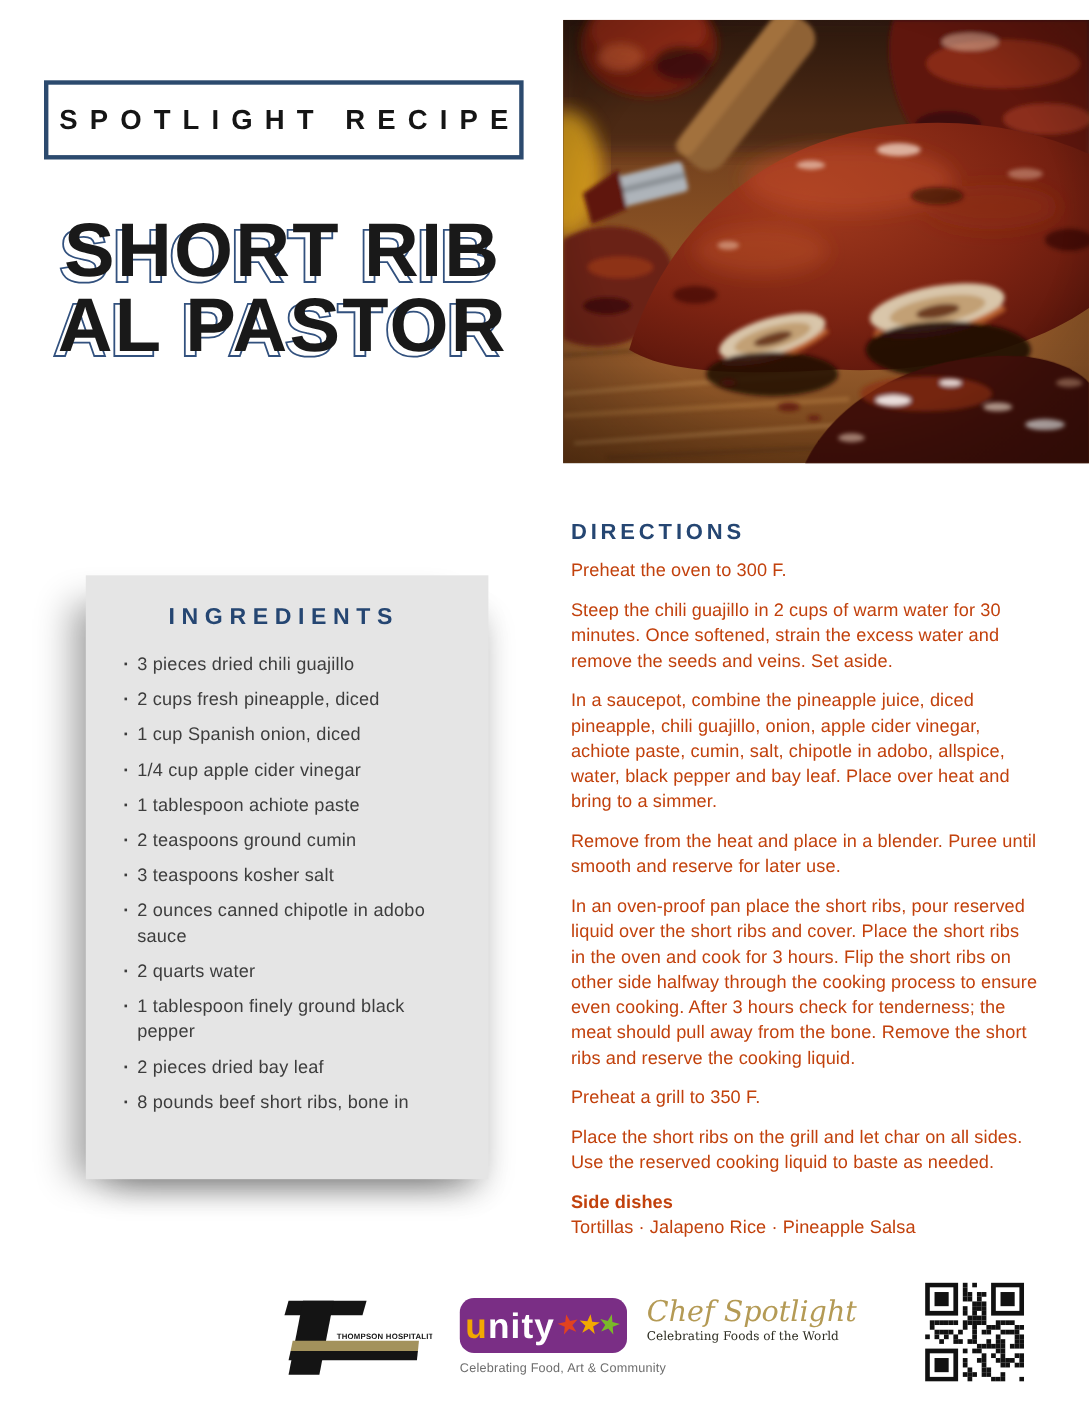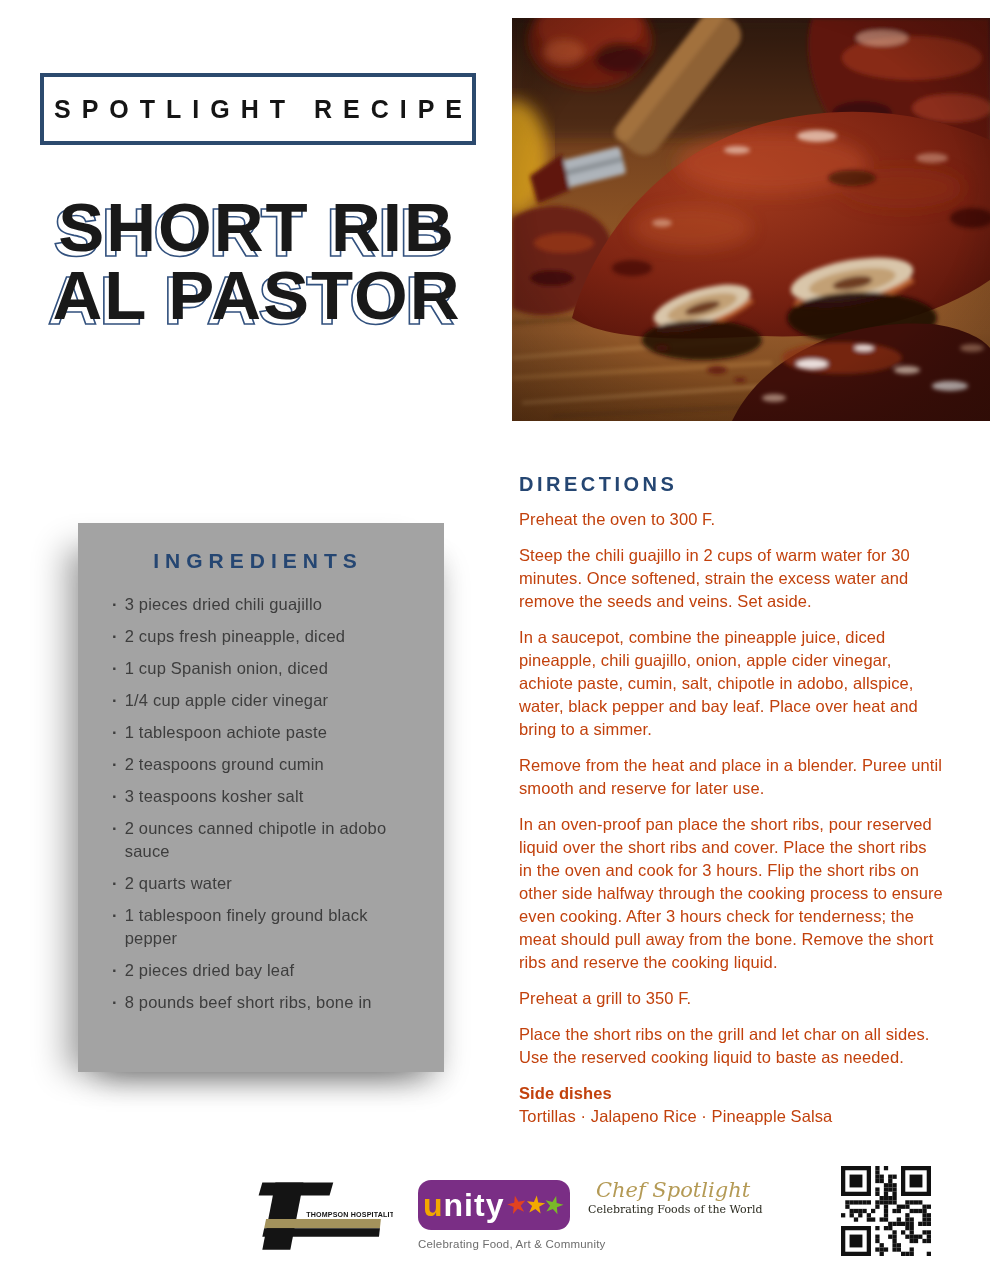--- a/index.html
+++ b/index.html
@@ -44,21 +44,21 @@
   
   .photo {
     position:absolute; left:512px; top:0; width:478px; height:403px;
     overflow:hidden; background:#5e3312;
   }
   .photo svg { display:block; width:478px; height:403px; }
 
   
   .ing-card {
     position:absolute; left:78px; top:505px; width:366px; height:549px;
-    background:#a3a3a3;
+    background:#e5e5e5;
     box-shadow:-26px 12px 30px -12px rgba(0,0,0,.30),
                0 22px 28px -14px rgba(0,0,0,.30),
                16px 22px 28px -18px rgba(0,0,0,.18);
     padding:26px 40px 0 34px;
   }
   .ing-title {
     text-align:center; font-size:21px; font-weight:800; letter-spacing:6px;
     color:#254672; margin-bottom:20px; white-space:nowrap;
   }
   .ing-list { list-style:none; }
@@ -107,21 +107,21 @@
   .star-red { color:#e2421f; transform:rotate(-12deg); }
   .star-yellow { color:#f2a900; transform:rotate(6deg); }
   .star-green { color:#7ab929; transform:rotate(14deg); }
   .unity-tag {
     margin-top:8px; font-size:11.5px; color:#6d6d6d; letter-spacing:.2px;
     white-space:nowrap;
   }
 
   .chef { position:absolute; left:588px; top:22px; width:170px; text-align:center; }
   .chef-script {
-    font-family:"DejaVu Serif", serif; font-style:italic; font-size:21px;
+    font-family:"DejaVu Serif", serif; font-style:italic; font-size:26px;
     color:#b49a55; line-height:1; white-space:nowrap;
   }
   .chef-tag {
     font-family:"DejaVu Serif", serif; font-size:11px; color:#2b2b20;
     margin-top:2px; white-space:nowrap;
   }
 
   .qr-wrap { position:absolute; left:841px; top:8px; width:90px; height:90px; }
   .qr-wrap svg { display:block; width:90px; height:90px; }
 </style>

